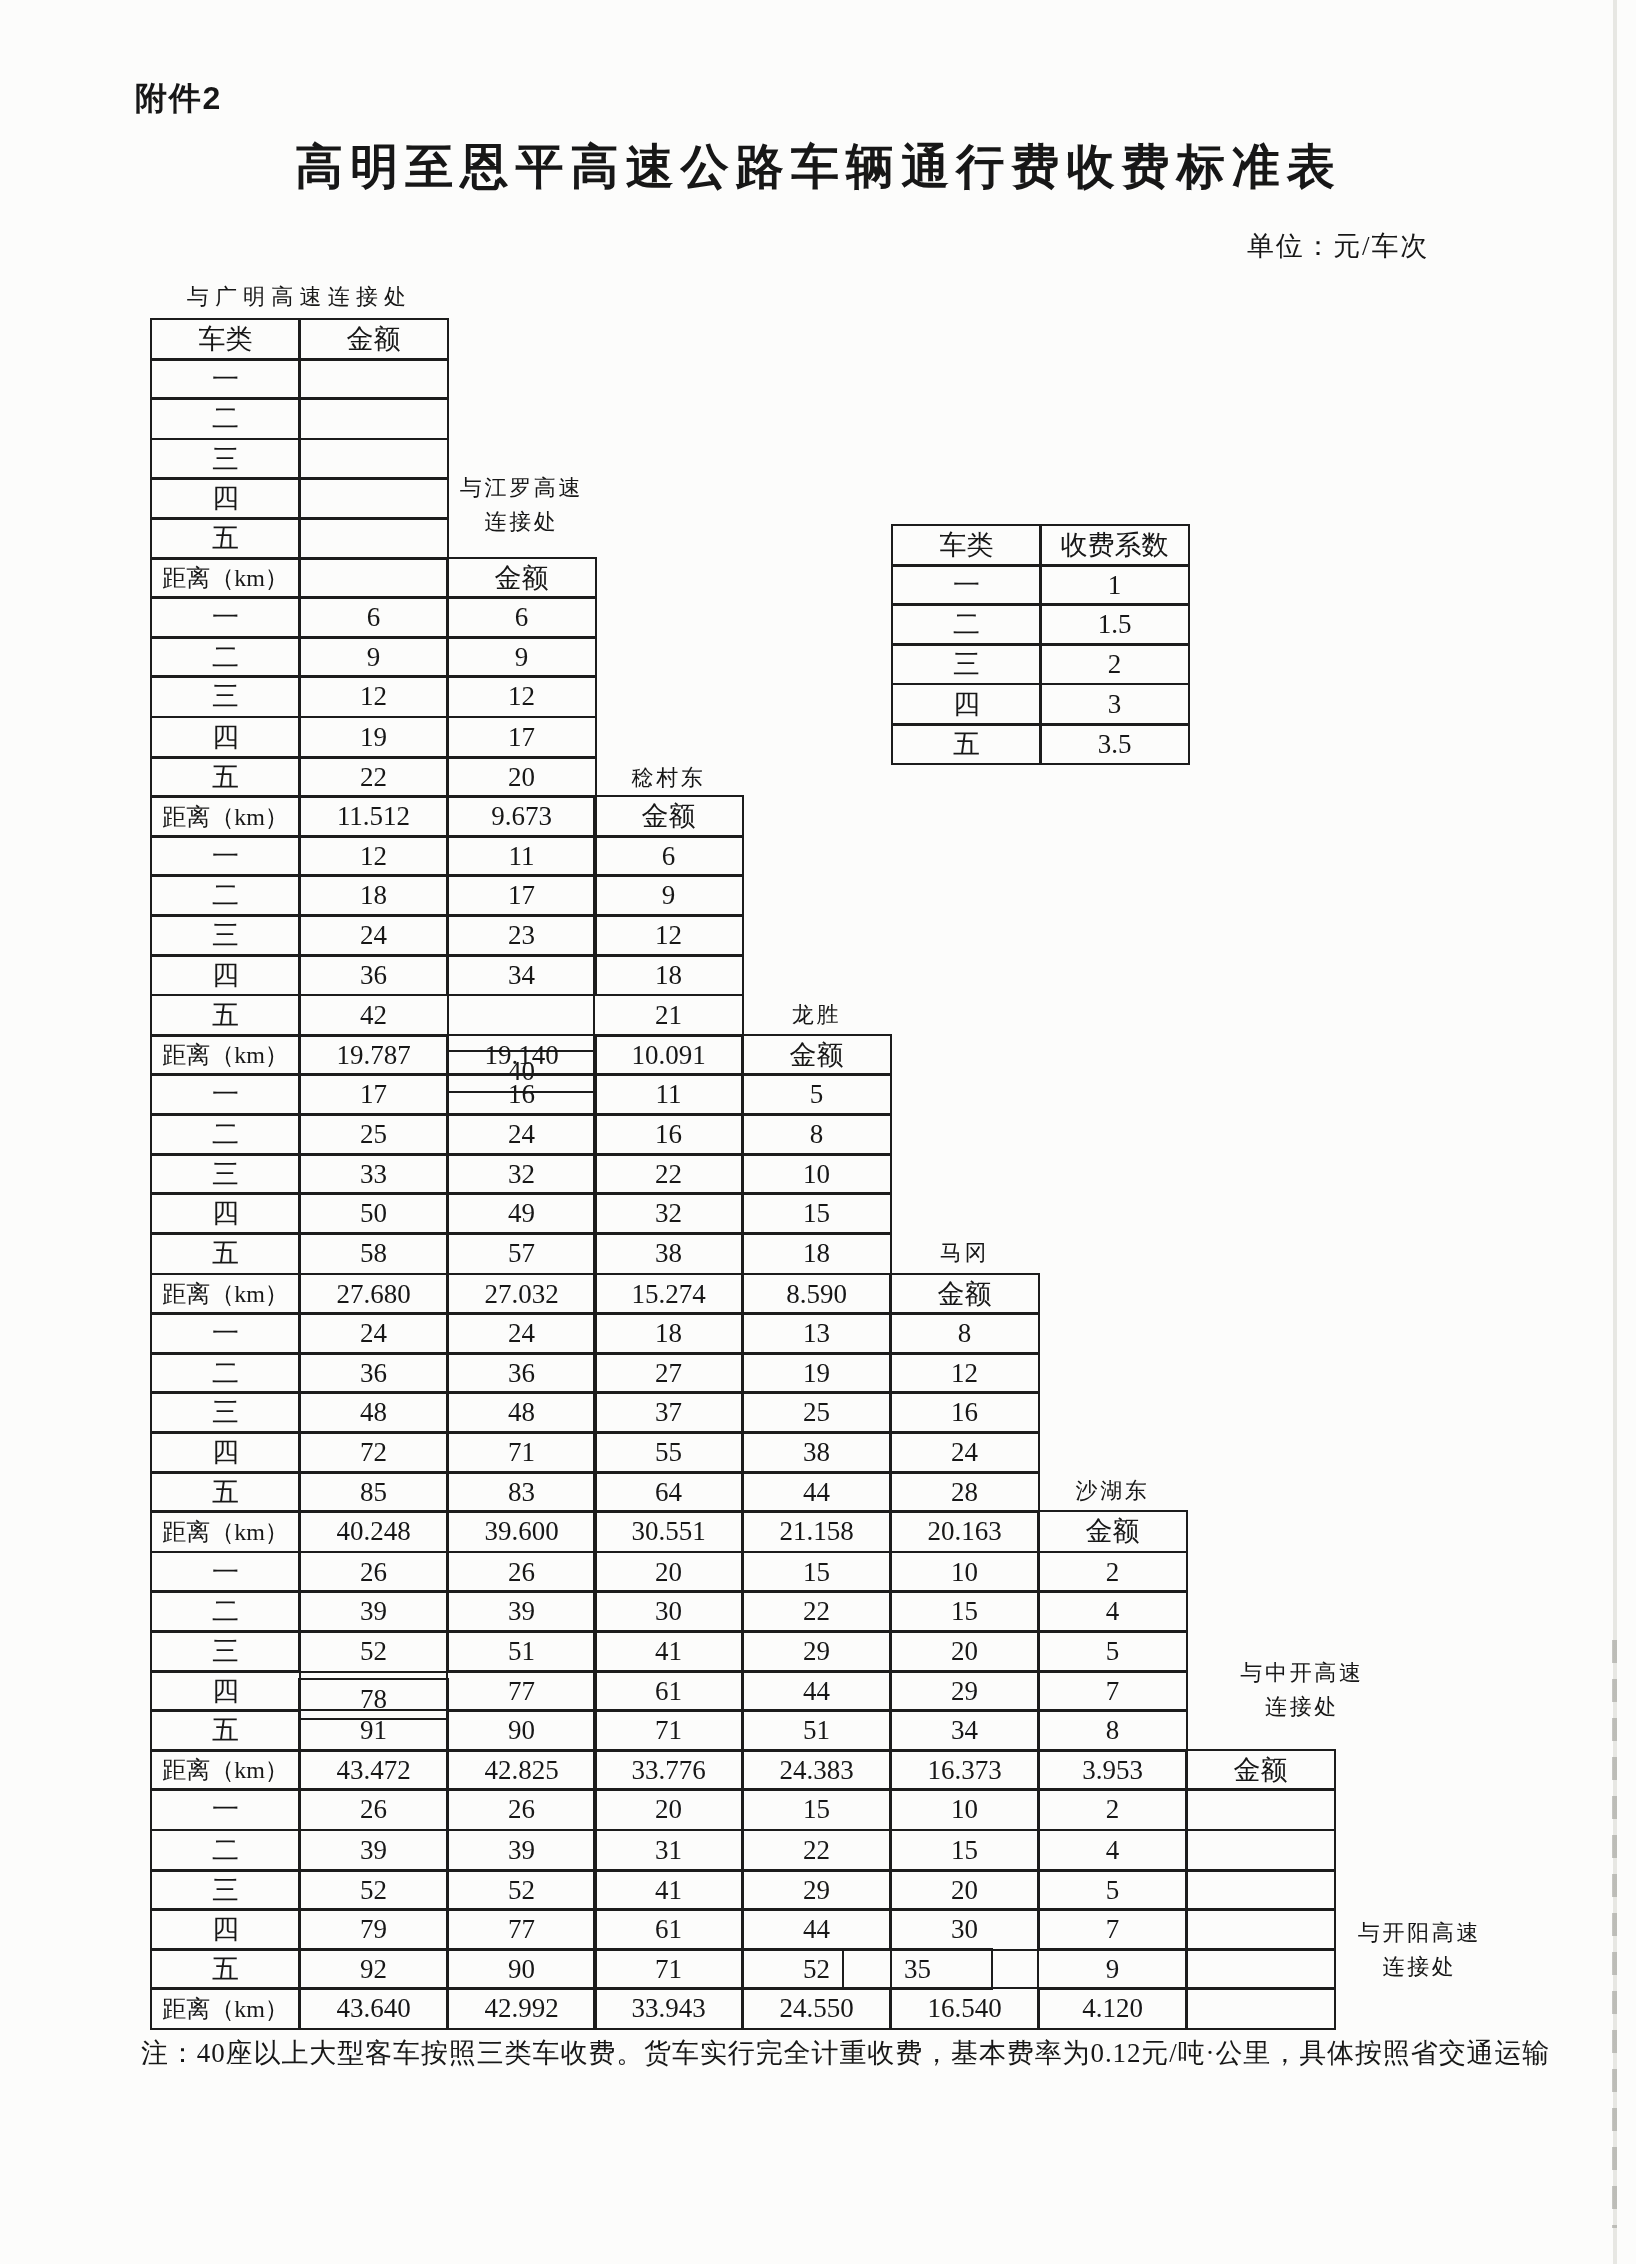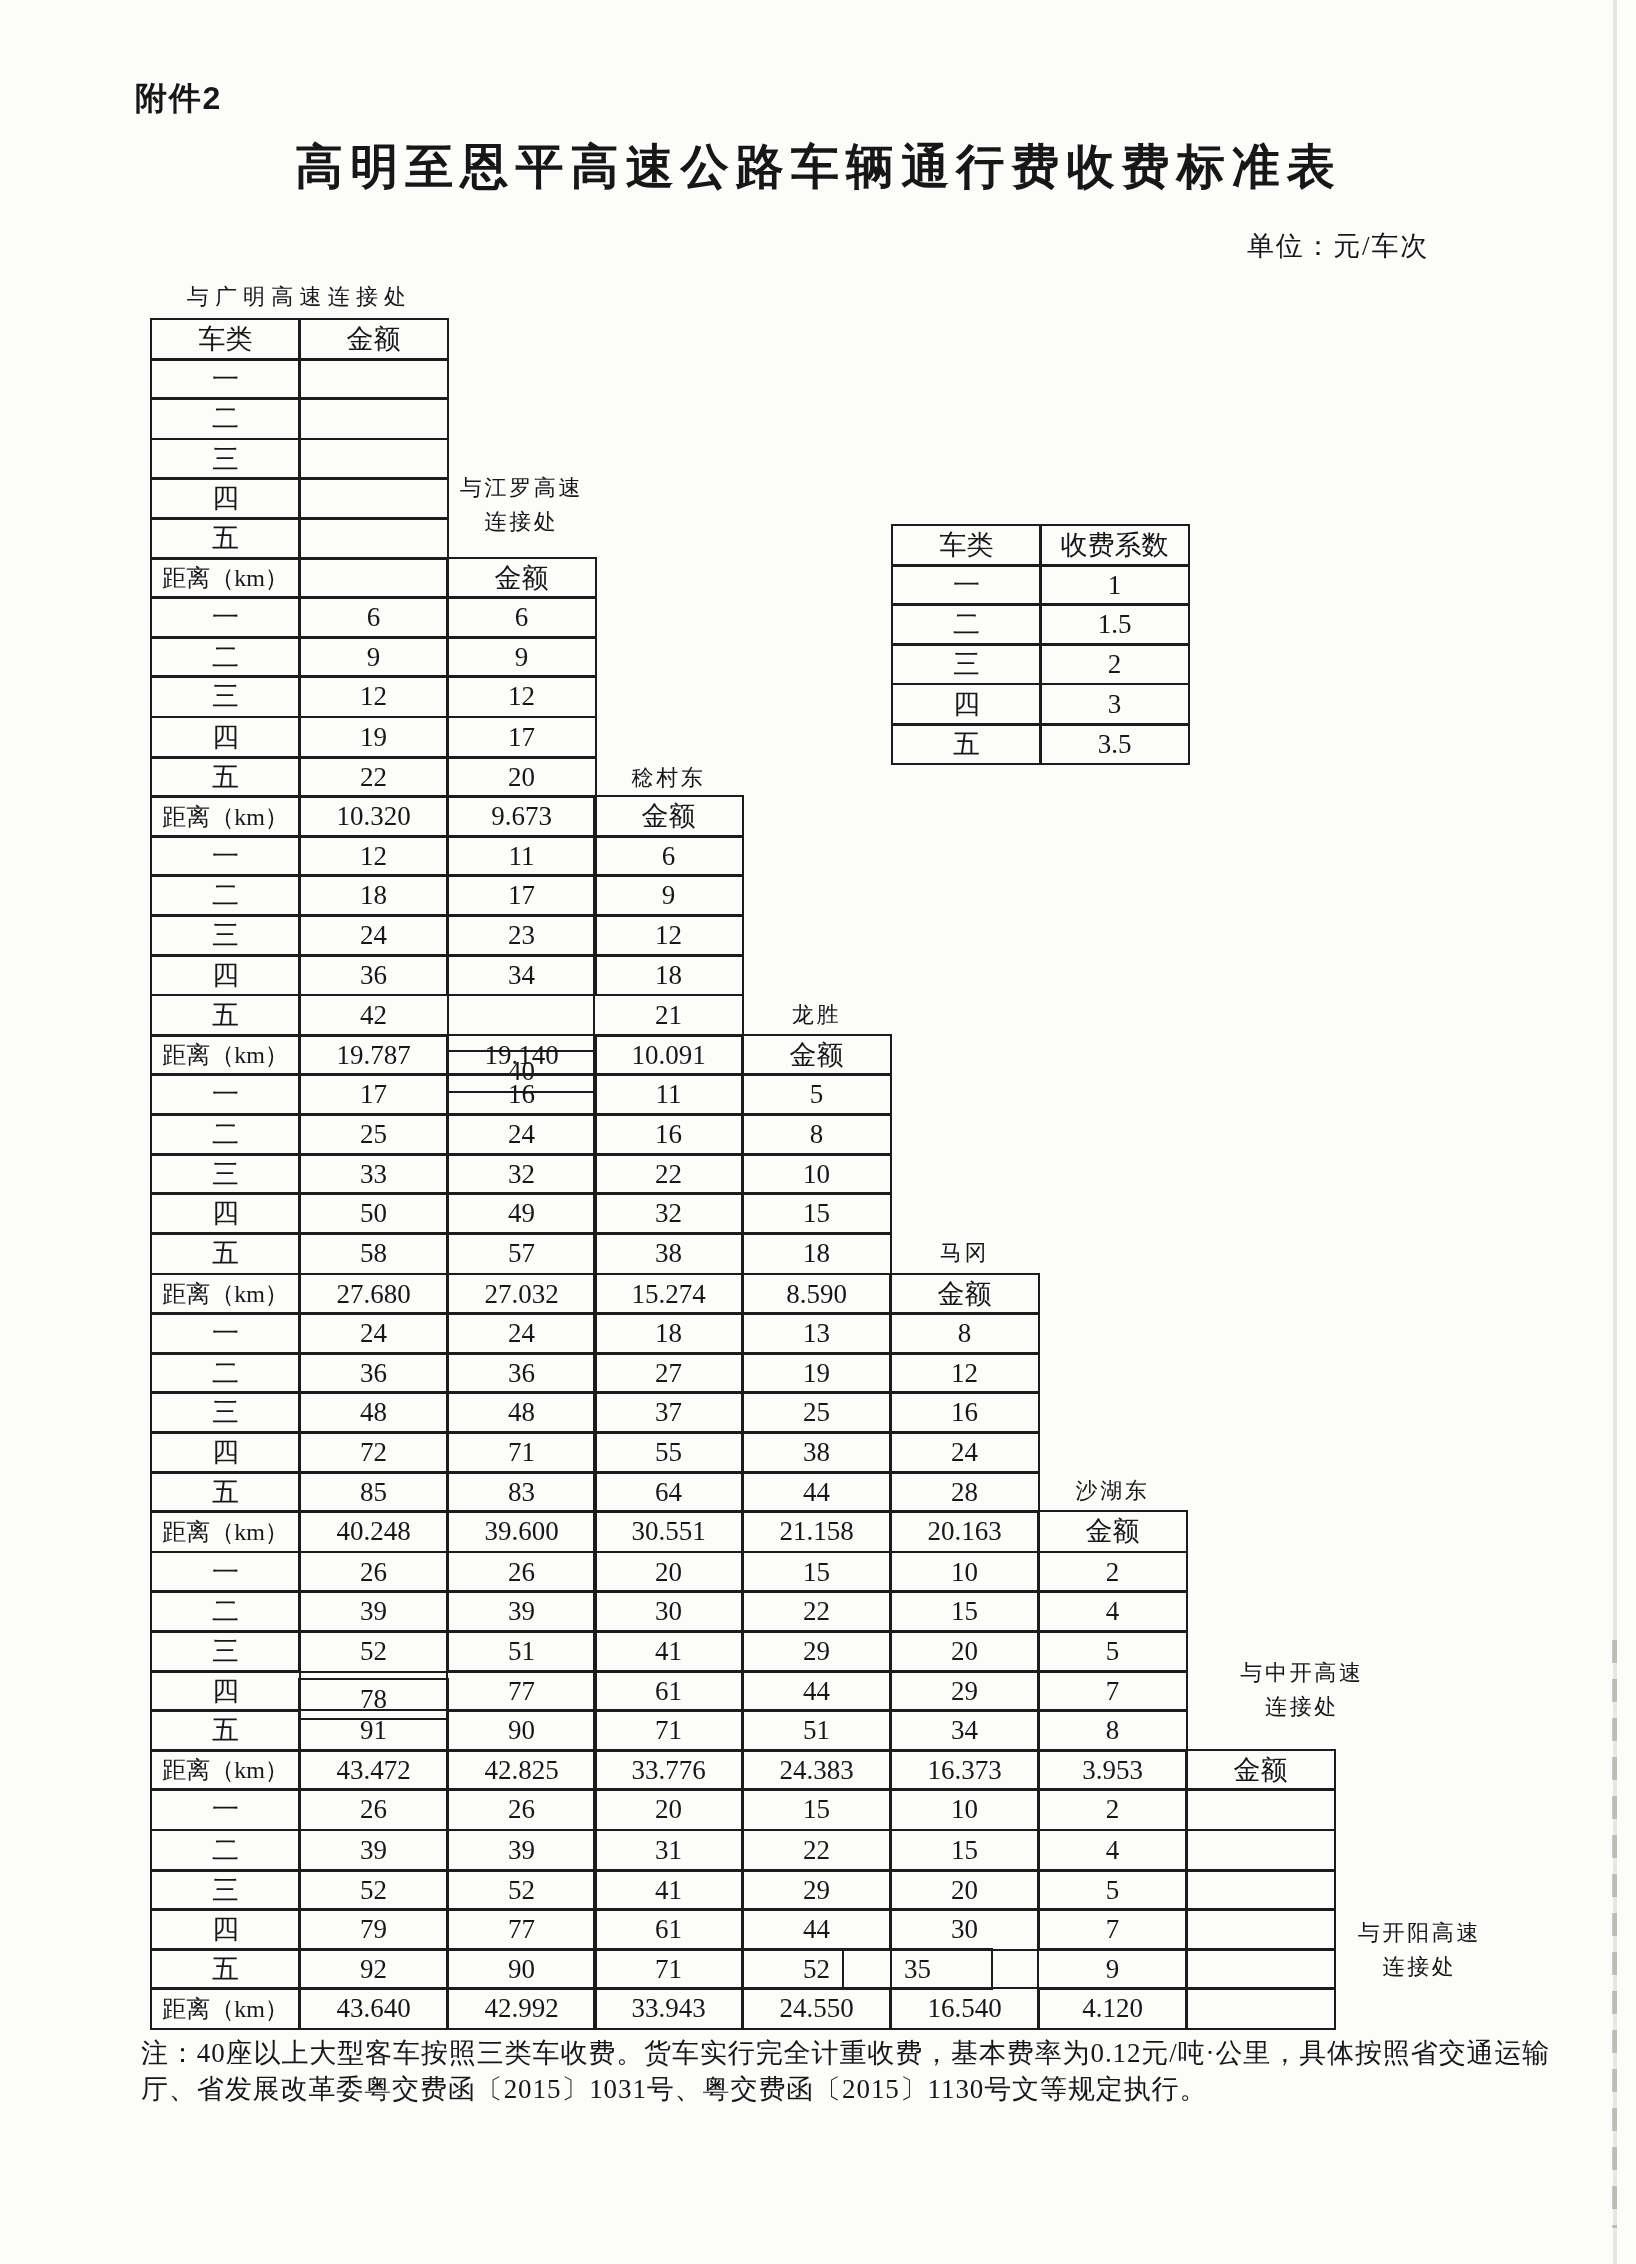--- a/index.html
+++ b/index.html
@@ -109,21 +109,21 @@
       <div class="cell" style="left: 150px; top: 675px; width: 151px; height: 43px;">三</div>
       <div class="cell" style="left: 298px; top: 675px; width: 151px; height: 43px;">12</div>
       <div class="cell" style="left: 446px; top: 675px; width: 151px; height: 43px;">12</div>
       <div class="cell" style="left: 150px; top: 716px; width: 151px; height: 43px;">四</div>
       <div class="cell" style="left: 298px; top: 716px; width: 151px; height: 43px;">19</div>
       <div class="cell" style="left: 446px; top: 716px; width: 151px; height: 43px;">17</div>
       <div class="cell" style="left: 150px; top: 756px; width: 151px; height: 42px;">五</div>
       <div class="cell" style="left: 298px; top: 756px; width: 151px; height: 42px;">22</div>
       <div class="cell" style="left: 446px; top: 756px; width: 151px; height: 42px;">20</div>
       <div class="cell dist-label" style="left: 150px; top: 795px; width: 151px; height: 43px;">距离（km）</div>
-      <div class="cell" style="left: 298px; top: 795px; width: 151px; height: 43px;">10.320</div>
+      <div class="cell" style="left: 298px; top: 795px; width: 151px; height: 43px;">11.512</div>
       <div class="cell" style="left: 446px; top: 795px; width: 151px; height: 43px;">9.673</div>
       <div class="cell" style="left: 593px; top: 795px; width: 151px; height: 43px;">金额</div>
       <div class="cell" style="left: 150px; top: 835px; width: 151px; height: 42px;">一</div>
       <div class="cell" style="left: 298px; top: 835px; width: 151px; height: 42px;">12</div>
       <div class="cell" style="left: 446px; top: 835px; width: 151px; height: 42px;">11</div>
       <div class="cell" style="left: 593px; top: 835px; width: 151px; height: 42px;">6</div>
       <div class="cell" style="left: 150px; top: 874px; width: 151px; height: 43px;">二</div>
       <div class="cell" style="left: 298px; top: 874px; width: 151px; height: 43px;">18</div>
       <div class="cell" style="left: 446px; top: 874px; width: 151px; height: 43px;">17</div>
       <div class="cell" style="left: 593px; top: 874px; width: 151px; height: 43px;">9</div>
@@ -315,20 +315,19 @@
       <div class="cell" style="left: 891px; top: 643px; width: 151px; height: 42px;">三</div>
       <div class="cell" style="left: 1039px; top: 643px; width: 151px; height: 42px;">2</div>
       <div class="cell" style="left: 891px; top: 683px; width: 151px; height: 43px;">四</div>
       <div class="cell" style="left: 1039px; top: 683px; width: 151px; height: 43px;">3</div>
       <div class="cell" style="left: 891px; top: 723px; width: 151px; height: 42px;">五</div>
       <div class="cell" style="left: 1039px; top: 723px; width: 151px; height: 42px;">3.5</div>
     </div>
 
   <div class="note">
     <div>注：40座以上大型客车按照三类车收费。货车实行完全计重收费，基本费率为0.12元/吨·公里，具体按照省交通运输</div>
-    <div>厅、省发展改革委粤交费函〔2015〕1031号、粤交费函〔2015〕1130号文等规定执行。</div>
   </div>
 
   <div class="scan-edge"></div>
   <div class="scan-scratch"></div>
 
 </div>
 
 
 </body></html>

